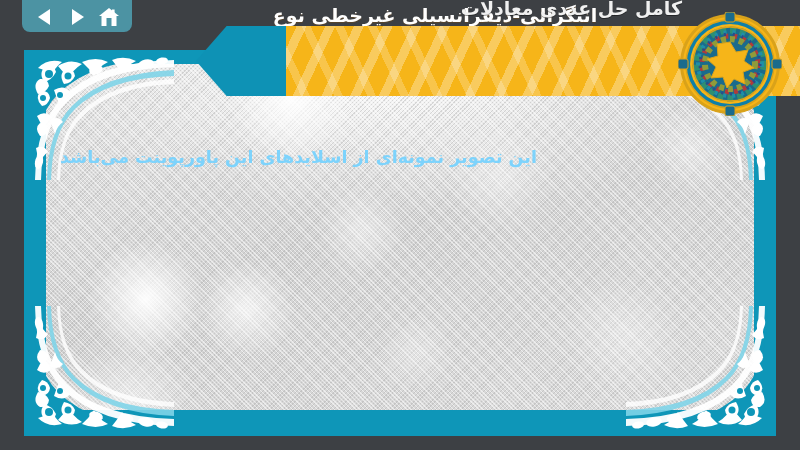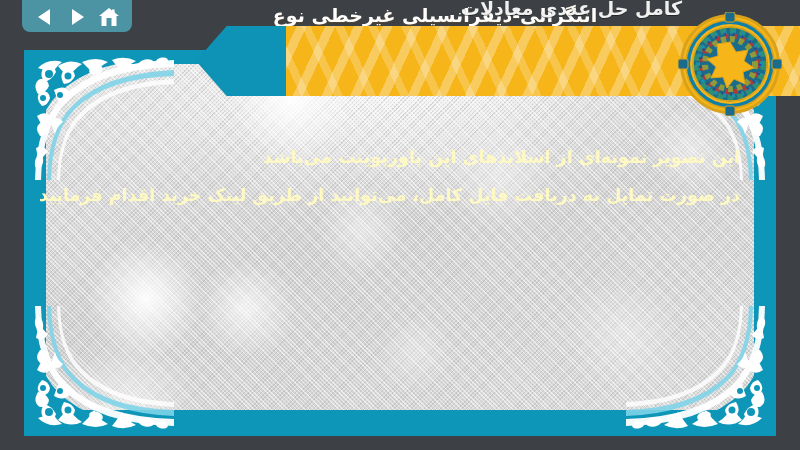--- a/index.html
+++ b/index.html
@@ -133,24 +133,24 @@
   
   #medallion {
     position:absolute; right:18px; top:12px;
     width:104px; height:104px; z-index:35;
   }
   #medallion svg { display:block; width:100%; height:100%; }
 
   
   #body-text {
     position:absolute;
-    left:60px; right:60px; top:138px;
-    direction:rtl; text-align:right;
+    left:60px; right:72px; top:138px;
+    direction:rtl; text-align:left;
     z-index:18;
-    color:#fef9c3;
+    color:#7dd3fc;
     font-size:17.5px;
     line-height:38px;
     font-weight:600;
   }
   #body-text .ln { display:block; white-space:nowrap; }
 
   
   #right-accent {
     position:absolute; right:24px; top:96px;
     width:22px; height:340px; background:#0e96b8; z-index:12;
@@ -318,21 +318,20 @@
         <ellipse cx="15" cy="112" rx="4" ry="7" transform="rotate(12 15 112)"></ellipse>
         <path d="M30 40 Q40 34 46 42 Q38 46 35 54 Q32 46 30 40 Z"></path>
         <circle cx="36" cy="45" r="3" fill="#0e96b8"></circle>
         <path d="M26 70 Q34 65 39 72 Q33 76 31 84 Q28 76 26 70 Z"></path>
       </g>
     </svg>
   </div>
 
   <div id="body-text">
     <span class="ln">این تصویر نمونه‌ای از اسلایدهای این پاورپوینت می‌باشد</span>
-    <span class="ln">در صورت تمایل به دریافت فایل کامل، می‌توانید از طریق لینک خرید اقدام فرمایید</span>
   </div>
 
   <div id="medallion">
     <svg viewBox="0 0 104 104" xmlns="http://www.w3.org/2000/svg">
       <circle cx="52" cy="52" r="50" fill="#d9a21a"></circle>
       <circle cx="52" cy="52" r="47" fill="#f6b519"></circle>
       <circle cx="52" cy="52" r="44" fill="#0e7fa8"></circle>
       <circle cx="52" cy="52" r="40" fill="#f6b519"></circle>
       <circle cx="52" cy="52" r="37" fill="#1a6b8c"></circle>
       <g>

